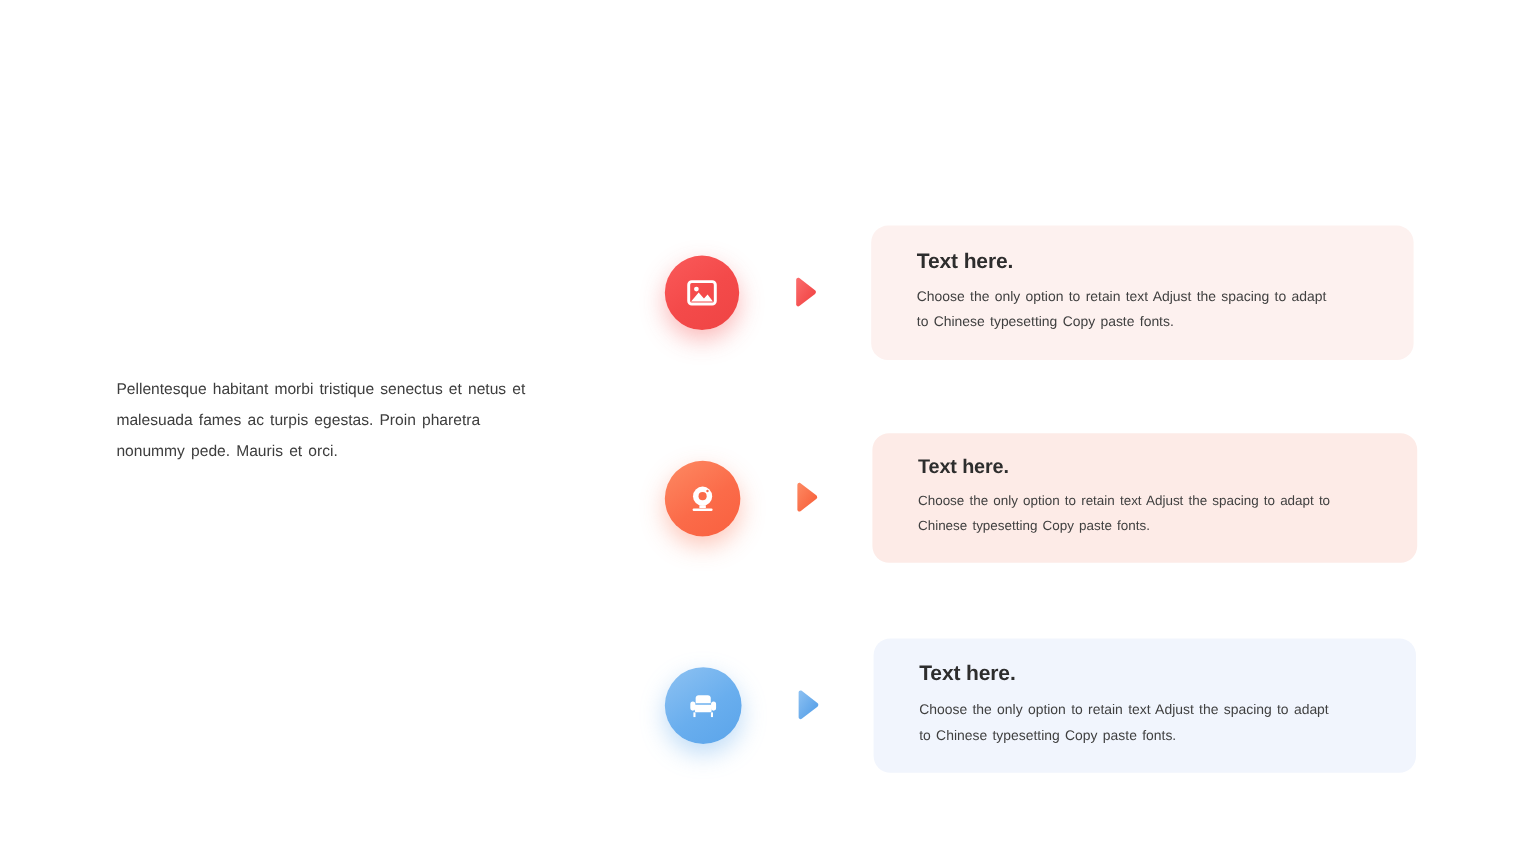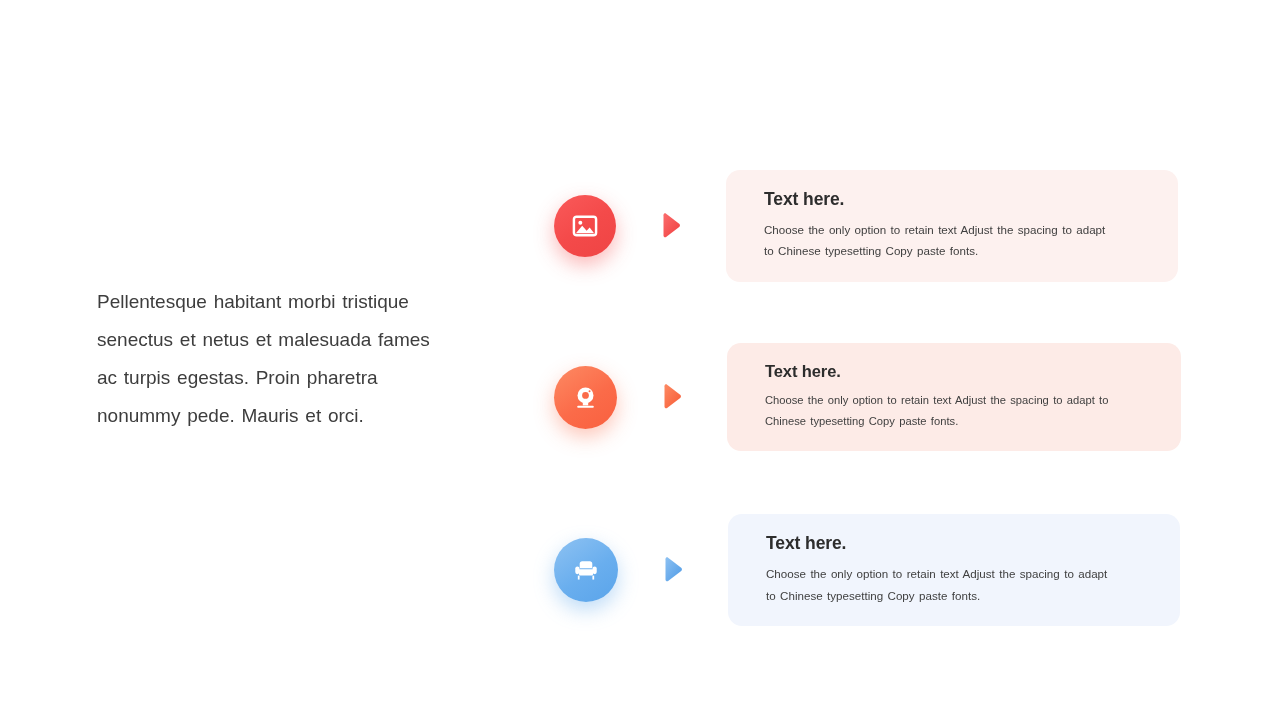--- a/index.html
+++ b/index.html
@@ -35,32 +35,33 @@
     font-family: "Liberation Serif", serif;
     font-weight: 700;
     font-size: 78px;
     line-height: 0.95;
     letter-spacing: -1px;
     color: #2e2e2e;
     text-shadow: 2px 3px 5px rgba(0,0,0,0.17);
   }
 
   .page-desc {
+    margin-top: 28px;
     width: 345px;
-    font-size: 19px;
+    font-size: 13px;
     line-height: 2.0;
     color: #3d3d3d;
     word-spacing: 1.5px;
   }
 
   
   .rows {
     position: absolute;
     left: 540px;
-    top: 150px;
+    top: 168px;
     width: 700px;
   }
 
   .row {
     position: relative;
     display: flex;
     align-items: center;
   }
 
   .row-1 { margin-top: 20px; }

